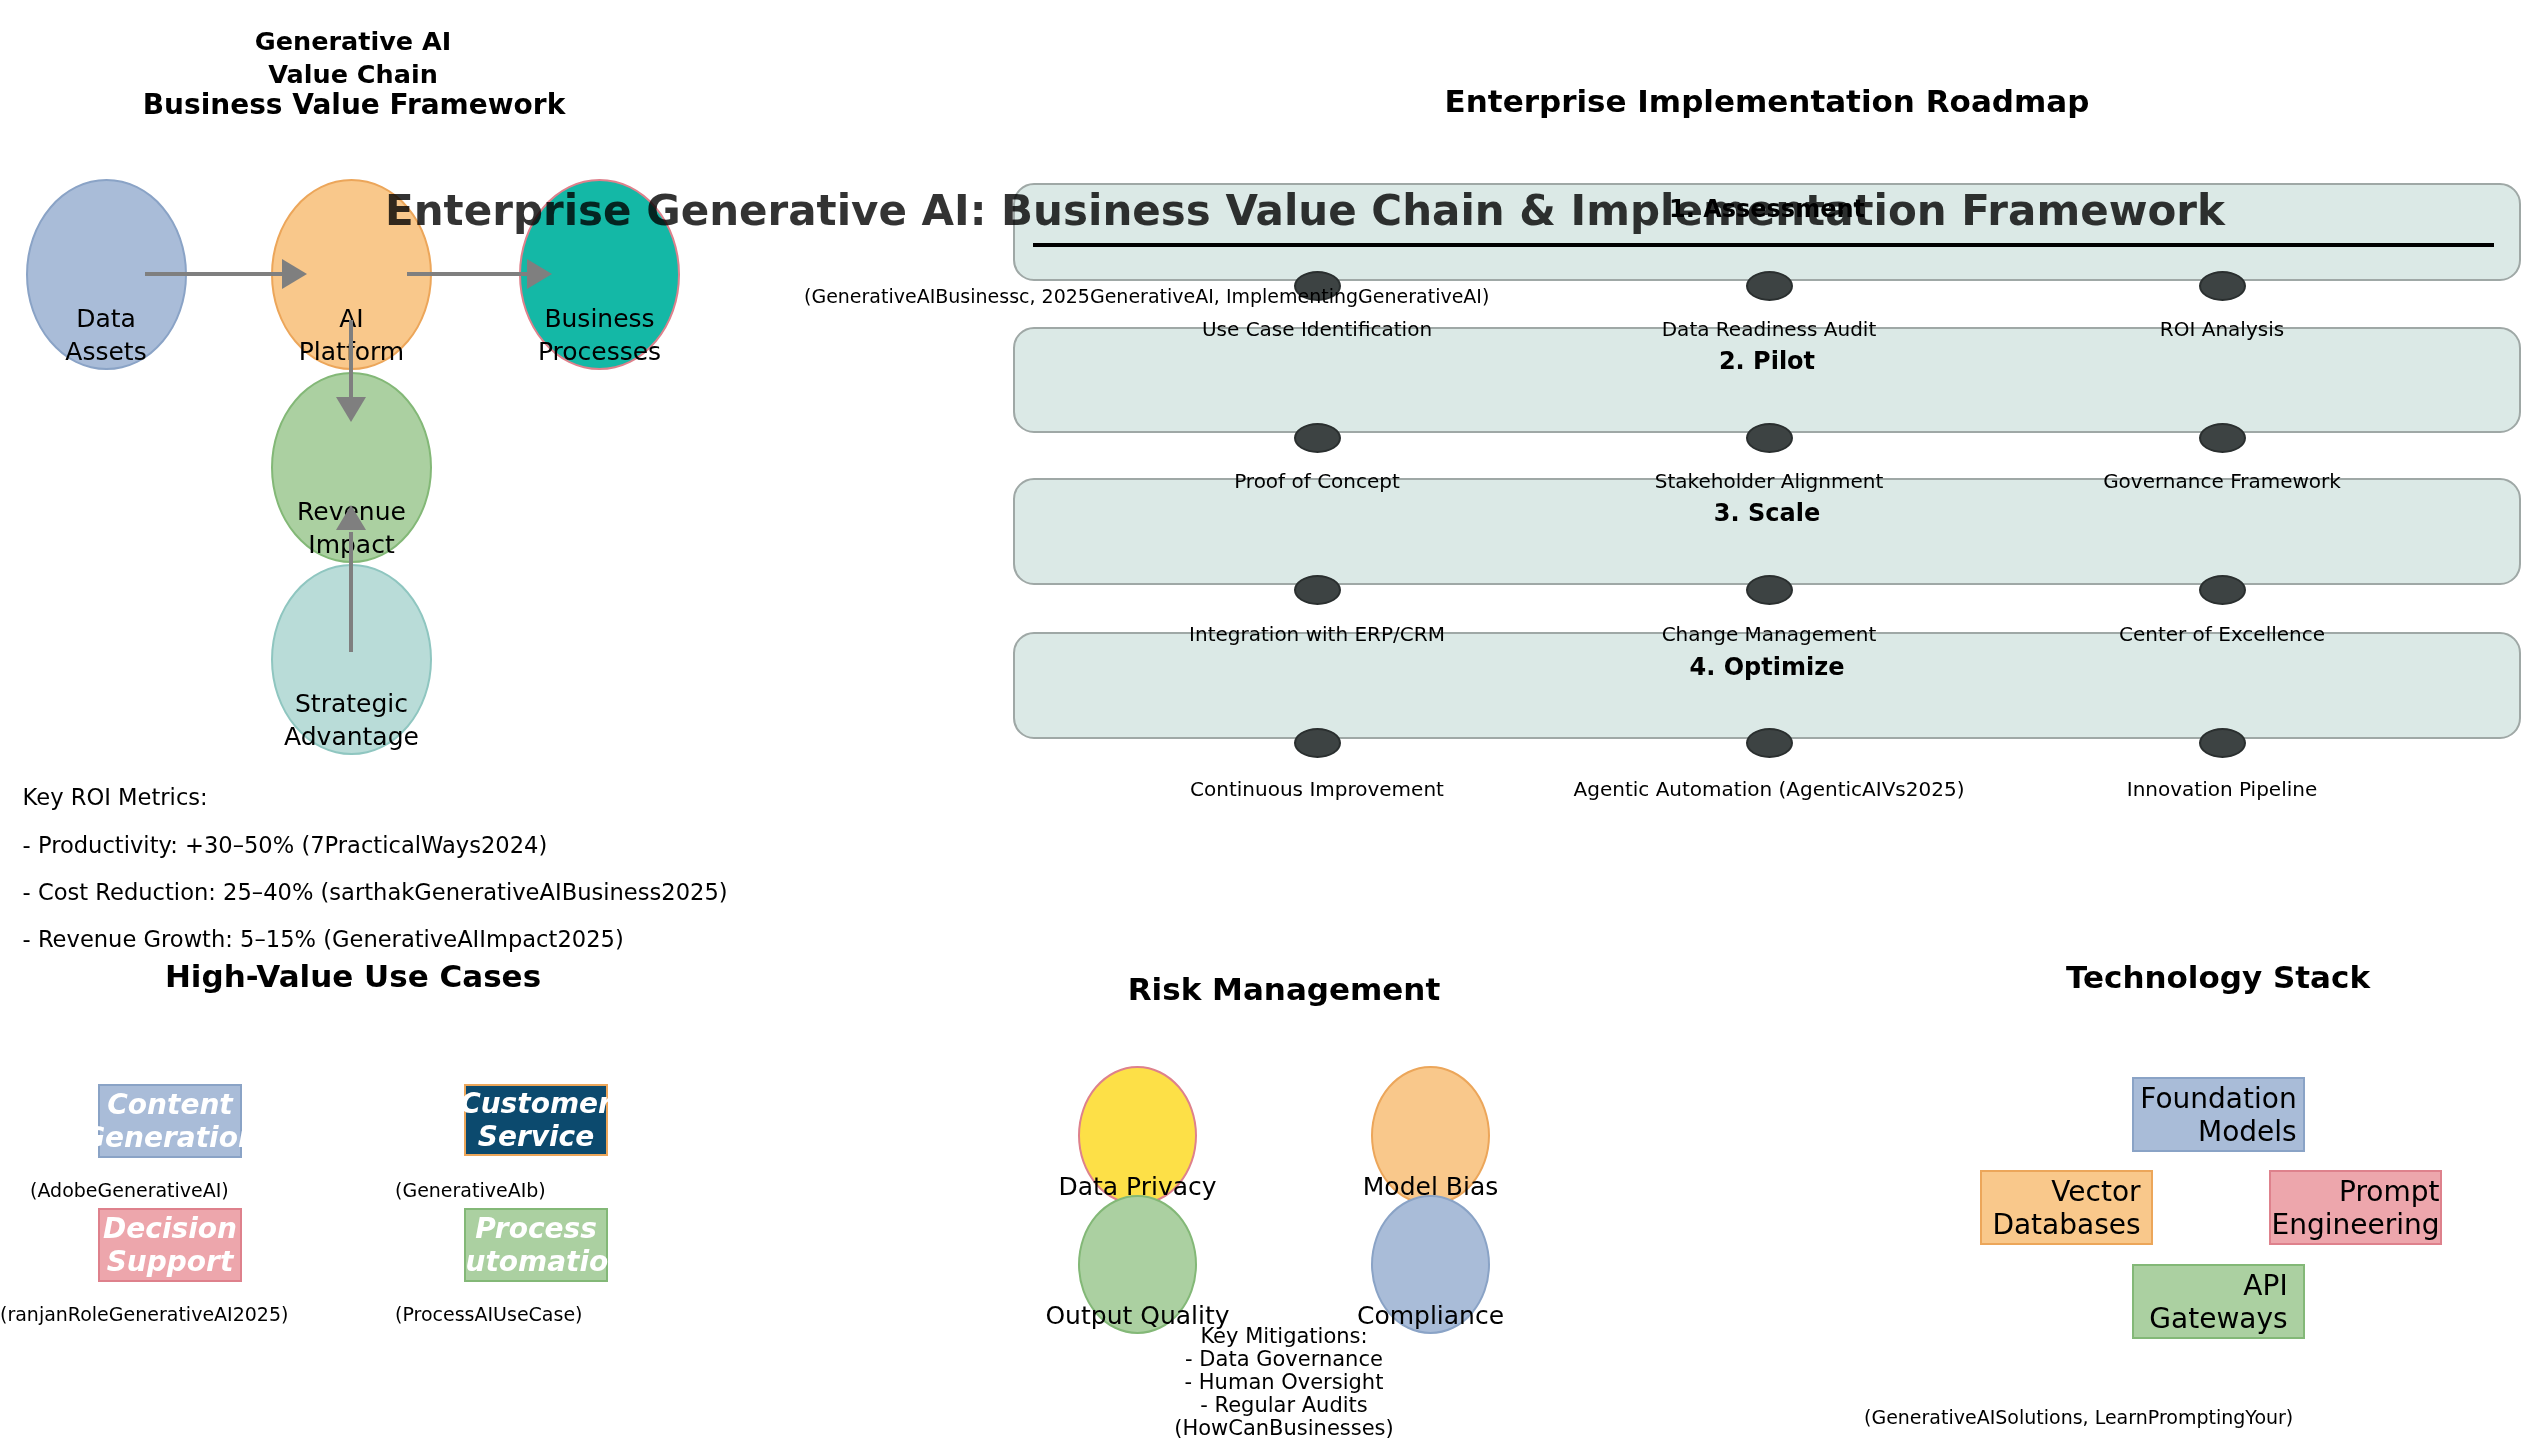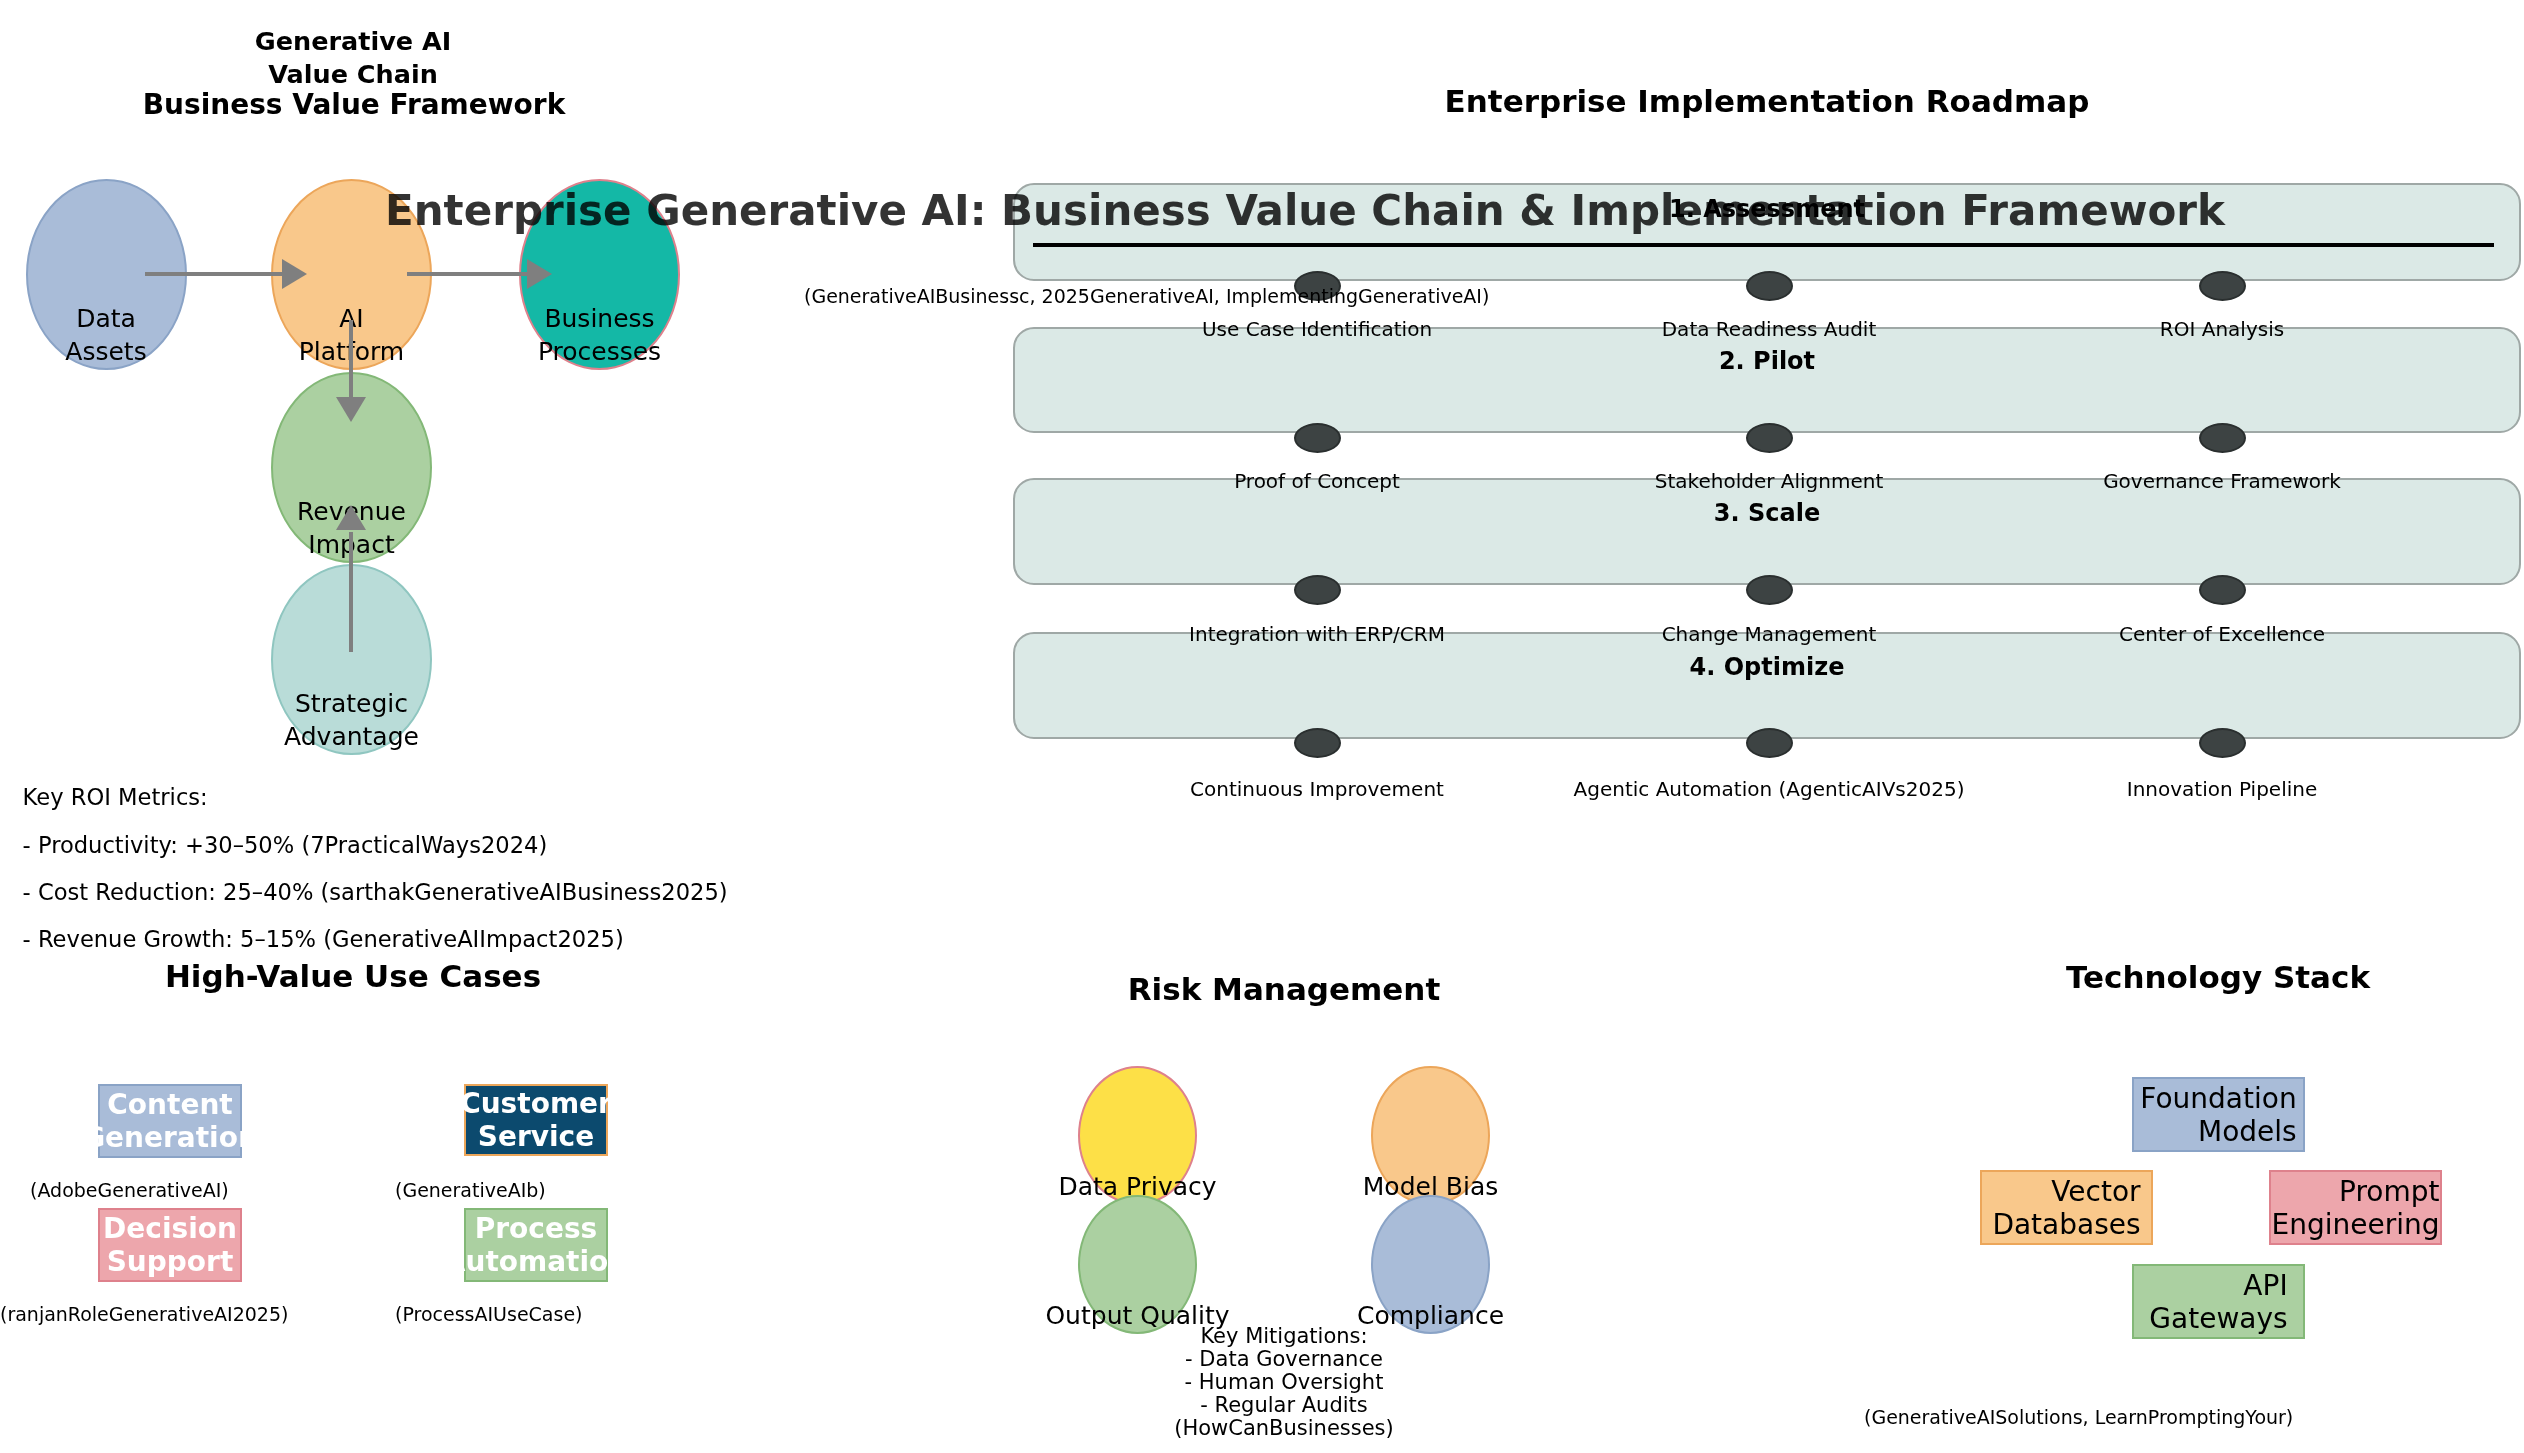--- a/index.html
+++ b/index.html
@@ -14,21 +14,21 @@
   .b  { font-weight:bold; }
   .ellipse {
     position:absolute; border-radius:50%; border:2.1px solid;
     display:flex; align-items:flex-end; justify-content:center;
   }
   .node-text { font-size:25px; line-height:33px; text-align:center; white-space:nowrap; }
   .rect {
     position:absolute; border:2.1px solid;
     display:flex; align-items:center; justify-content:center;
   }
-  .uc-text   { font-size:28px; line-height:33px; font-weight:bold; color:#ffffff; text-align:center; white-space:nowrap; }
+  .uc-text   { font-size:28px; line-height:33px; font-weight:bold; color:#ffffff; text-align:center; white-space:nowrap;font-style:italic; }
   .tech-text { font-size:28px; line-height:33px; text-align:right; white-space:nowrap; }
   .stage-box { position:absolute; left:1013px; width:1508px; border-radius:21px; border:2.1px solid; }
   .stage-title { position:absolute; left:1013px; width:1508px; text-align:center; font-weight:bold; font-size:24px; line-height:28px; }
   .dot { position:absolute; width:47px; height:30px; border-radius:50%; border:2.1px solid; }
   .milestone-label { position:absolute; width:438px; text-align:center; font-size:20px; line-height:24px; }
   .aline { position:absolute; background:#7f7f7f; }
   .ahead { position:absolute; width:0; height:0; }
   .ahead.right { border-top:15.6px solid transparent; border-bottom:15.6px solid transparent; border-left:25.5px solid #7f7f7f; }
   .ahead.down  { border-left:15.6px solid transparent; border-right:15.6px solid transparent; border-top:25.5px solid #7f7f7f; }
   .ahead.up    { border-left:15.6px solid transparent; border-right:15.6px solid transparent; border-bottom:25.5px solid #7f7f7f; }

